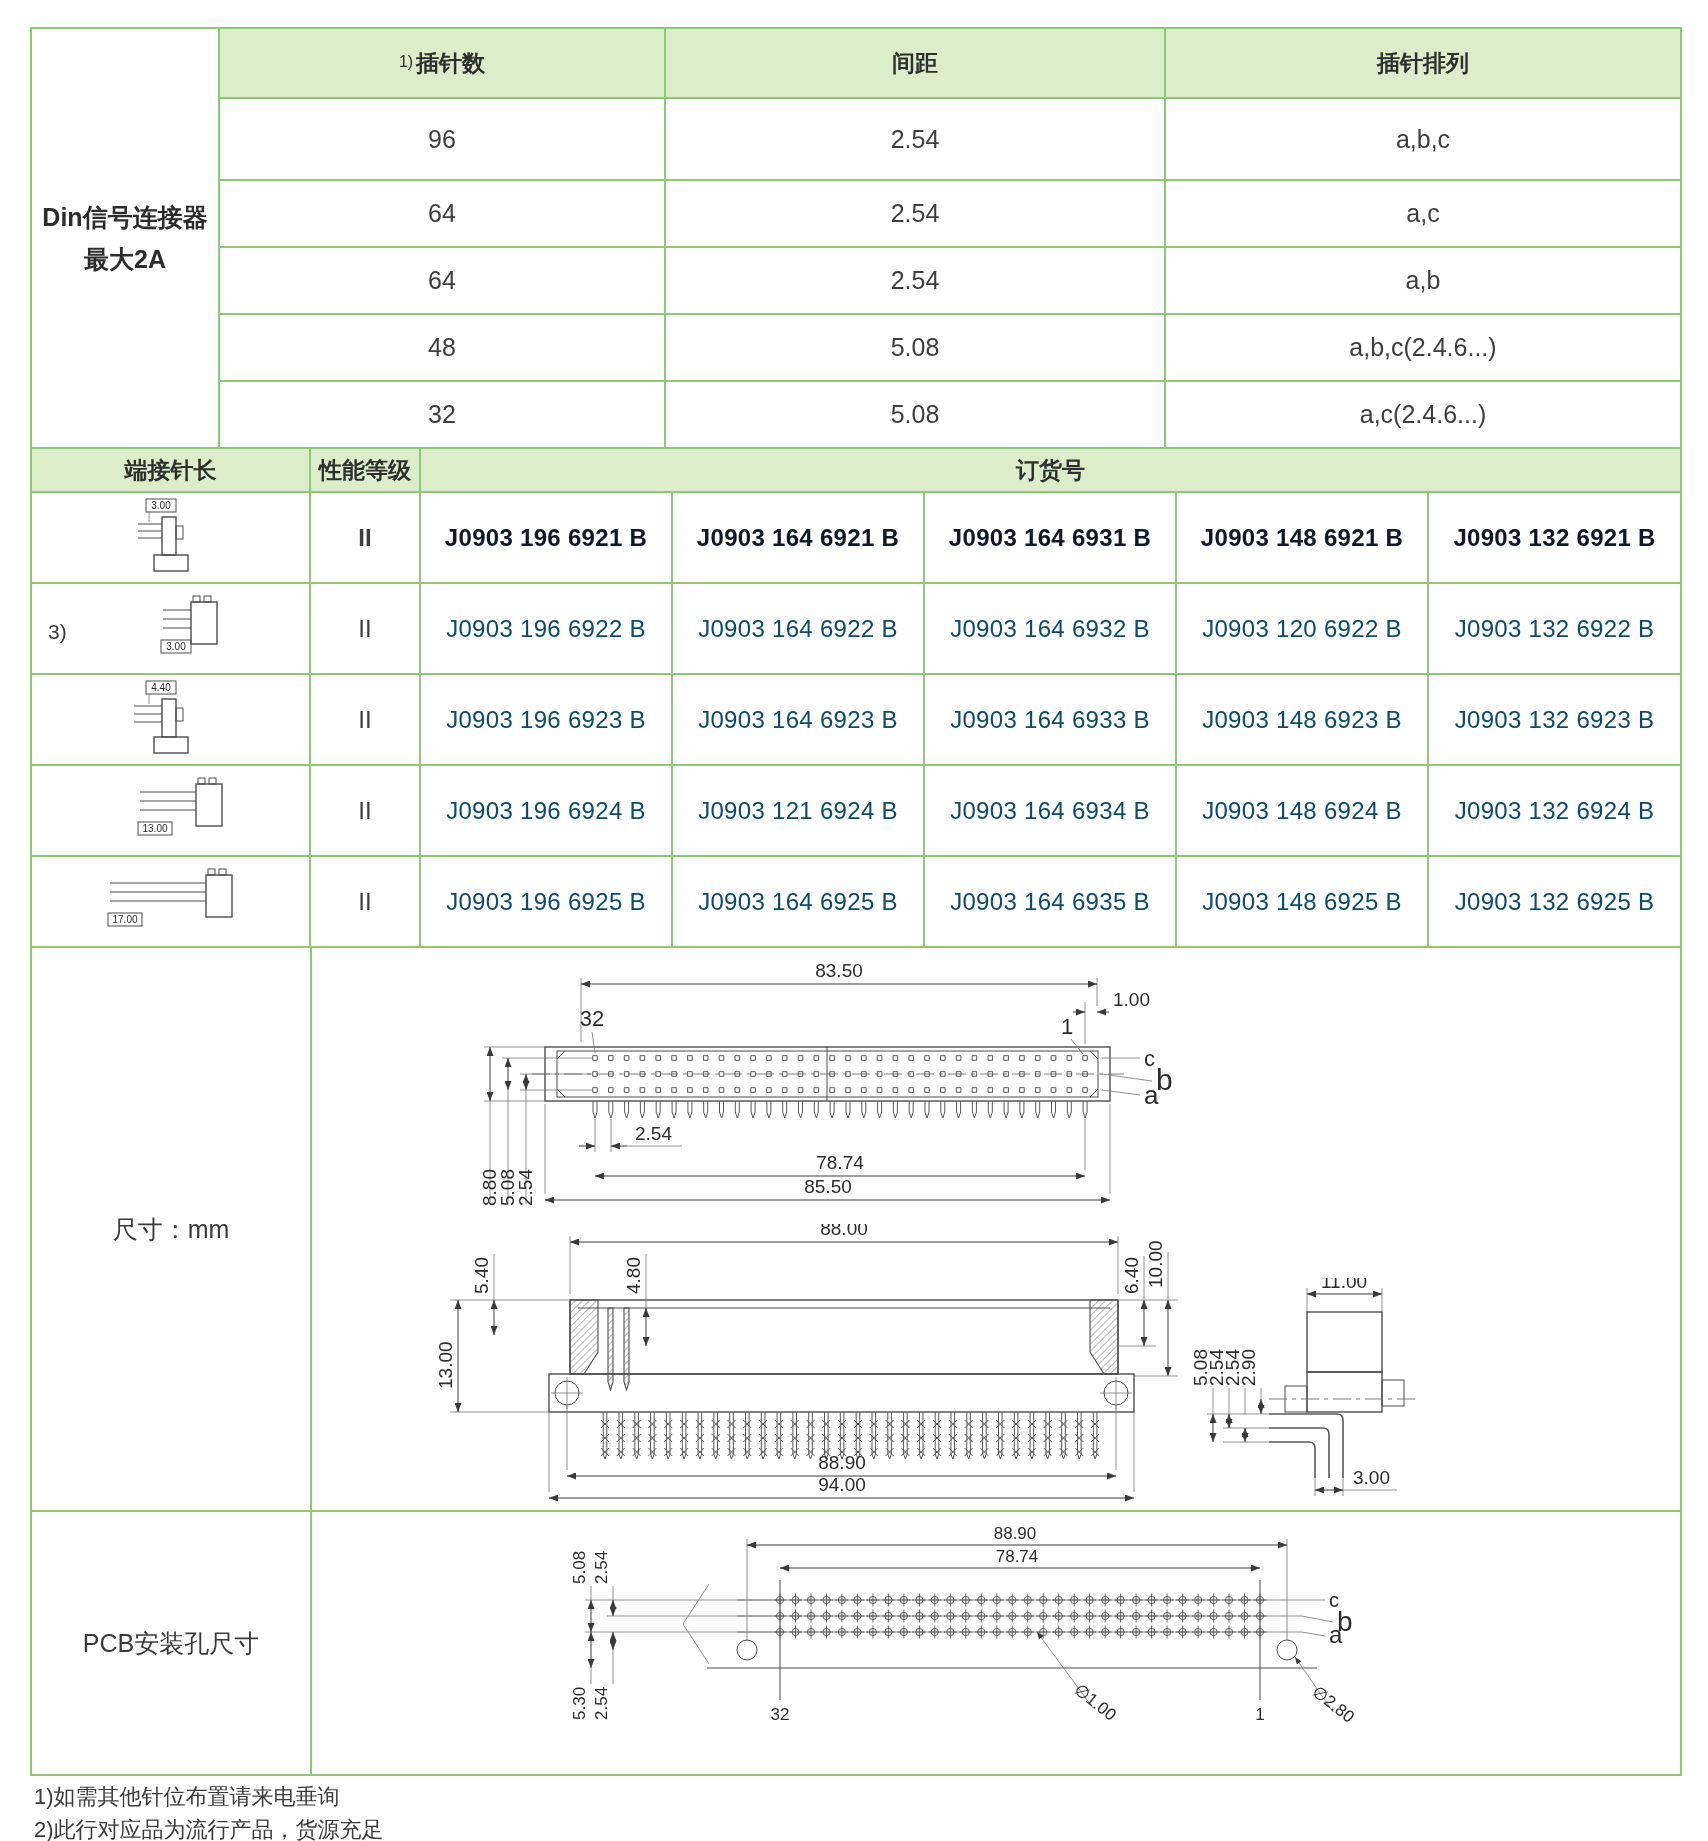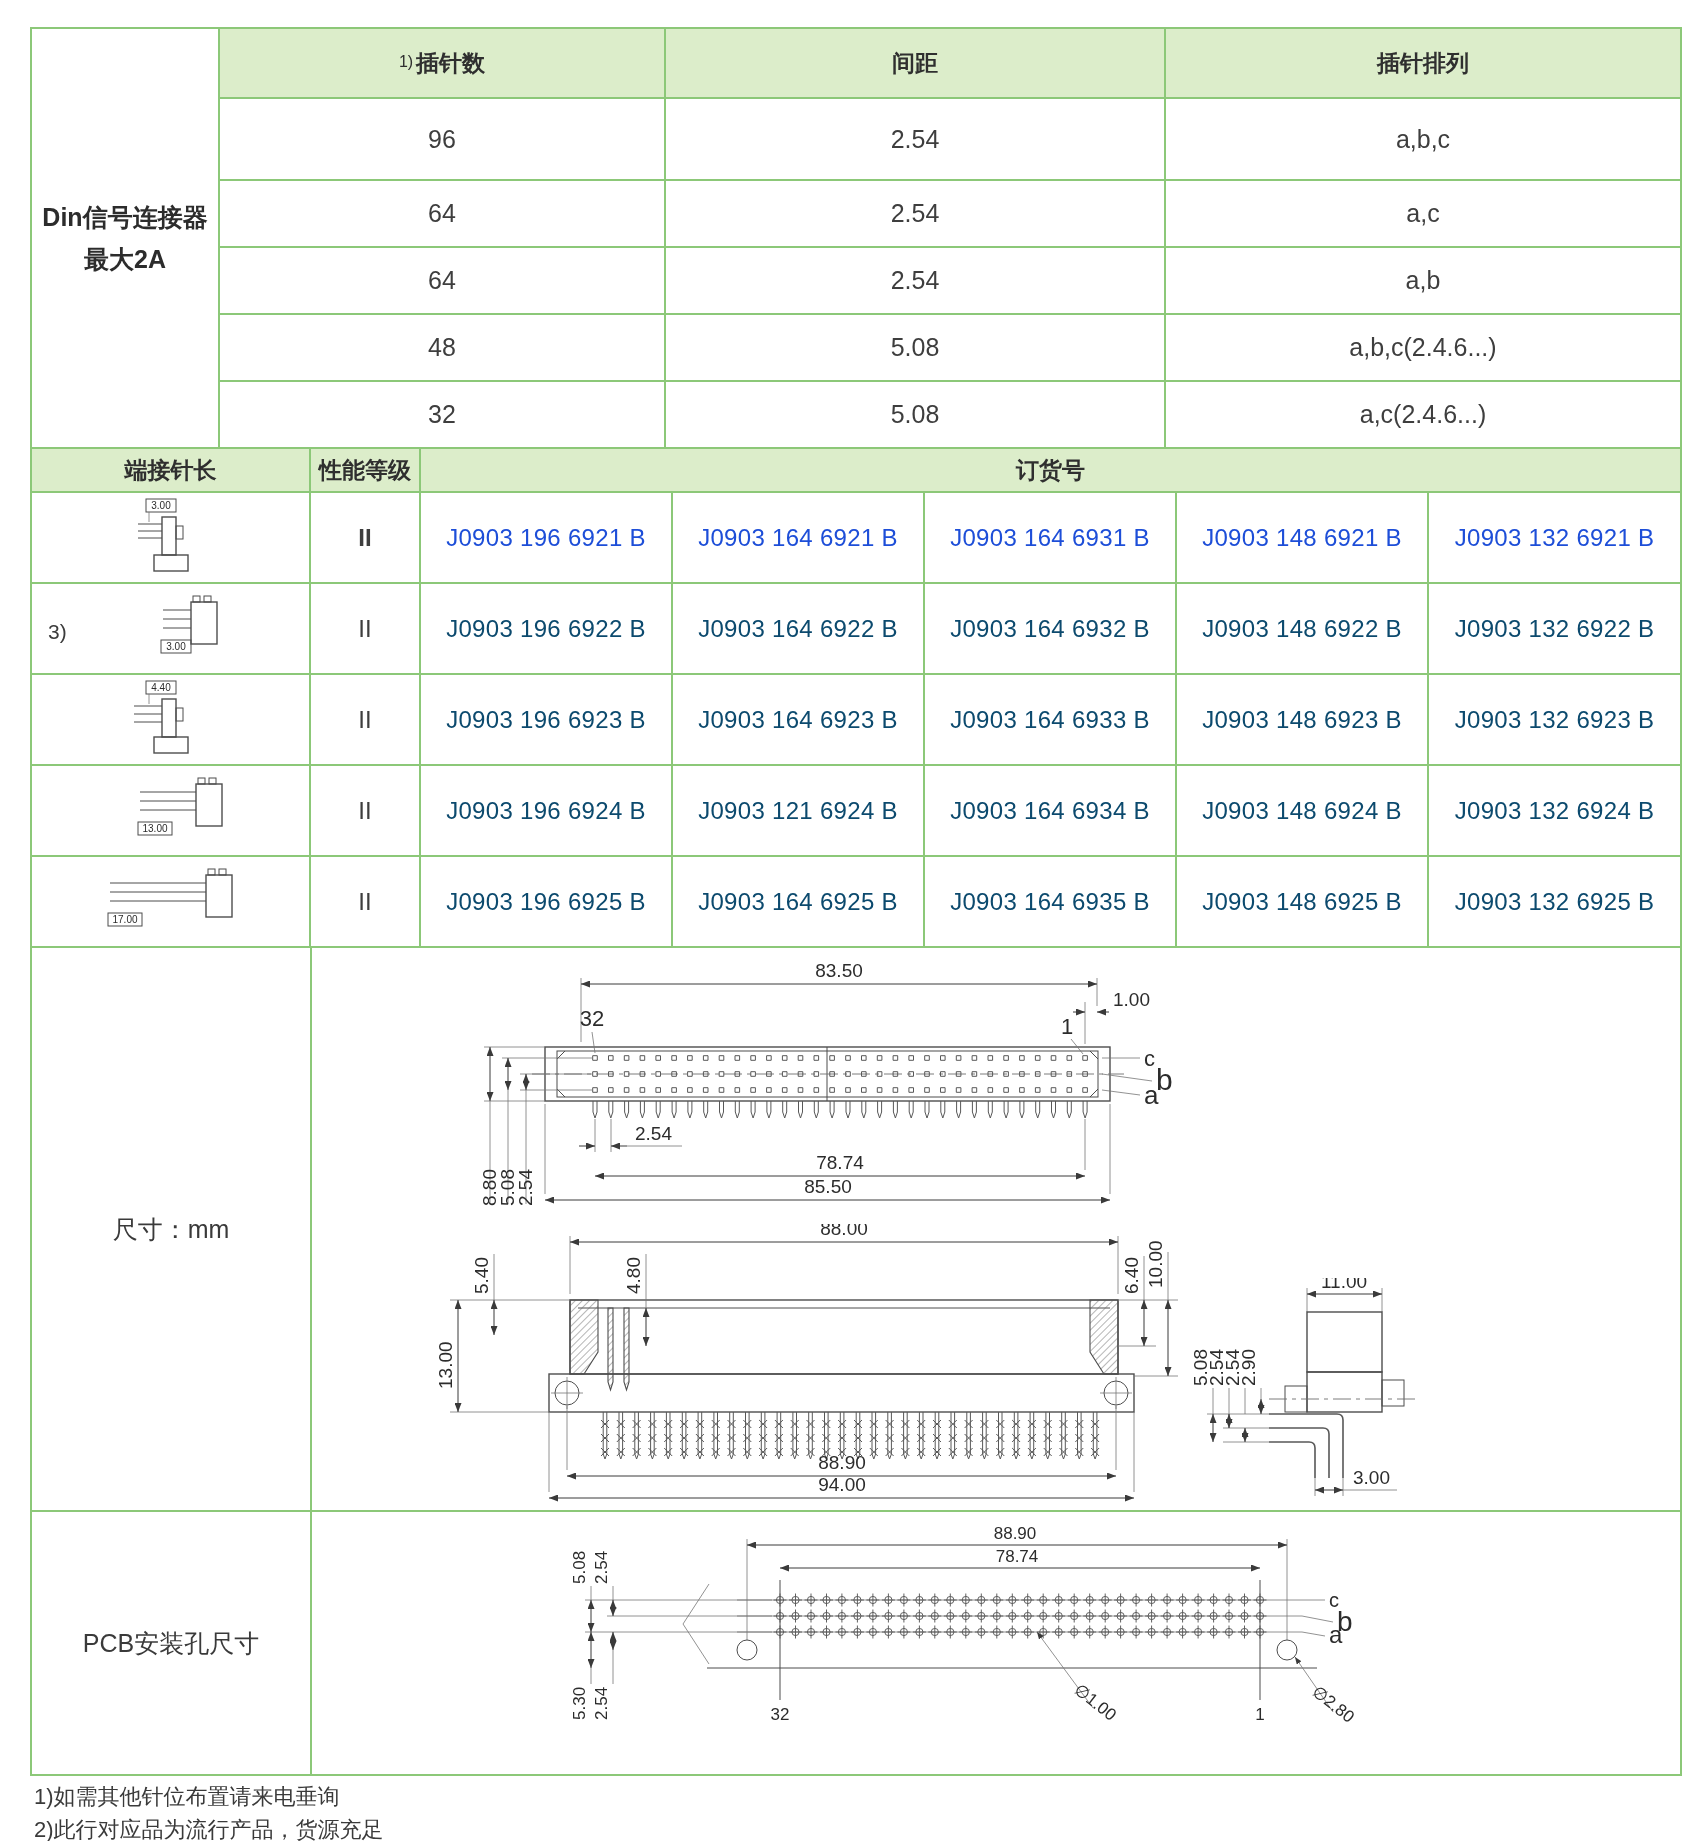--- a/index.html
+++ b/index.html
@@ -8,21 +8,21 @@
   .frame{position:absolute;left:30px;top:27px;width:1650px;}
   table.t{border-collapse:collapse;table-layout:fixed;width:1650px;background:#fff;}
   table.t td{border:2px solid #8cc878;padding:0;text-align:center;vertical-align:middle;}
   table.t + table.t{margin-top:-2px;}
   .hdr{background:#dcedca;font-weight:bold;font-size:23px;color:#2f2f2f;}
   .sup{font-size:16px;font-weight:normal;vertical-align:4px;margin-right:3px;}
   .val{font-size:25px;color:#3e3e3e;}
   .side-label{font-weight:bold;font-size:25px;color:#2c2c2c;line-height:1.7;background:#fff;}
   .grade{font-size:24px;color:#3e3e3e;}
   .order{font-size:24px;color:#0c4a6e;letter-spacing:.3px;white-space:nowrap;}
-  tr.first .order{font-weight:normal;color:#1d4ed8;margin-left:34px;}
+  tr.first .order{font-weight:bold;color:#0f172a;margin-left:34px;}
   tr.first .grade{font-weight:bold;}
   .icon-cell{position:relative;}
   .note{position:absolute;left:16px;top:40%;font-size:21px;color:#3c3c3c;}
   .sec-label{font-size:25px;color:#3a3a3a;background:#fff;border-radius:25px;}
   .sec-content{position:relative;background:#fff;}
   .draw{position:absolute;}
   .notes{position:absolute;left:34px;top:1780px;font-size:22px;color:#3a3a3a;line-height:1.5;text-align:left;}
   
   svg text{fill:#2c2c2c;font-size:19px;font-family:"Liberation Sans","DejaVu Sans",sans-serif;}
   svg text.tiny{font-size:10px;}
@@ -152,21 +152,21 @@
                   <path class="thin" d="M52 20 H80 M52 29 H80 M52 38 H80"></path>
                 </g>
           <rect class="thin" x="50" y="50" width="30" height="13"></rect>
           <text class="tiny" x="65" y="60" text-anchor="middle">3.00</text>
         </svg>
       </td>
       <td class="grade">II</td>
       <td class="order">J0903 196 6922 B</td>
       <td class="order">J0903 164 6922 B</td>
       <td class="order">J0903 164 6932 B</td>
-      <td class="order">J0903 148 6922 B</td>
+      <td class="order">J0903 120 6922 B</td>
       <td class="order">J0903 132 6922 B</td>
     </tr>
 
     <tr style="height:91px">
       <td class="icon-cell">
         <svg width="110" height="82" viewBox="0 0 110 82">
           <rect class="thin" x="30" y="4" width="30" height="13"></rect>
           <text class="tiny" x="45" y="14" text-anchor="middle">4.40</text>
           <line class="xthin" x1="33" y1="17" x2="33" y2="27"></line>
           <g>

